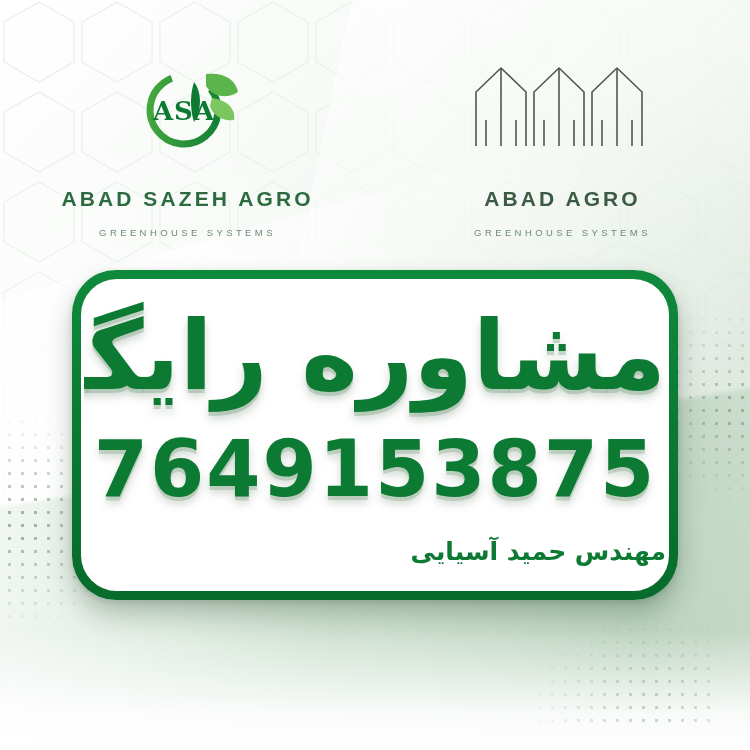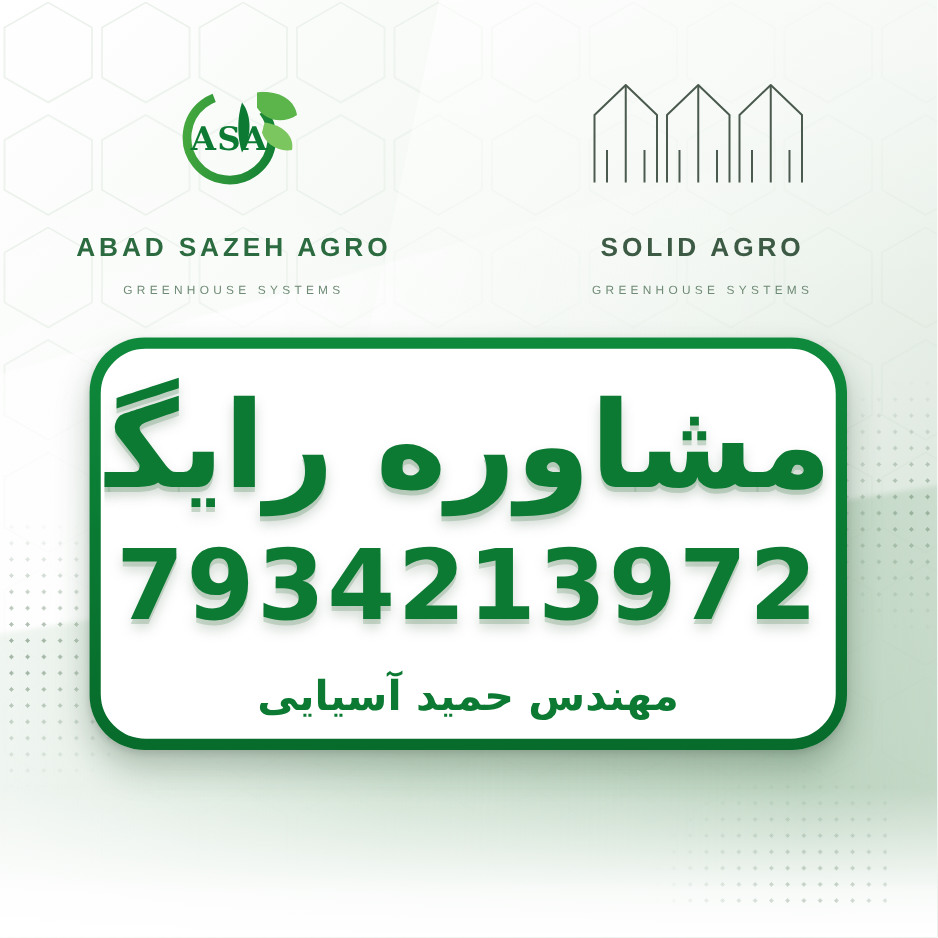--- a/index.html
+++ b/index.html
@@ -190,24 +190,23 @@
     text-shadow:
       0 4px 0 rgba(140,175,146,0.42),
       0 7px 10px rgba(90,120,95,0.28);
     white-space: nowrap;
   }
   .person {
     position: absolute;
     top: 255px;
     left: 0;
     width: 100%;
-    text-align: center;
     font-family: "DejaVu Sans", sans-serif;
     font-weight: 700;
-    font-size: 33px;
+    font-size: 25px;
     color: #0c7a33;
     direction: rtl;
     white-space: nowrap;
   }
 </style>
 </head>
 <body>
 
 <div class="poster">
 
@@ -251,21 +250,21 @@
             <path d="M18 62 L18 88 M48 62 L48 88"></path>
             <path d="M66 88 L66 34 L91 10 L116 34 L116 88"></path>
             <path d="M91 10 L91 88"></path>
             <path d="M76 62 L76 88 M106 62 L106 88"></path>
             <path d="M124 88 L124 34 L149 10 L174 34 L174 88"></path>
             <path d="M149 10 L149 88"></path>
             <path d="M134 62 L134 88 M164 62 L164 88"></path>
           </g>
         </svg>
       </div>
-      <div class="logo-title dark">SOLID AGRO</div>
+      <div class="logo-title dark">ABAD AGRO</div>
       <div class="logo-sub">GREENHOUSE SYSTEMS</div>
     </div>
 
     <div class="logo-block">
       <div class="logo-mark">
         <svg width="112" height="100" viewBox="0 0 112 100" aria-hidden="true">
           <defs>
             <linearGradient id="gleaf" x1="0" y1="0" x2="1" y2="1">
               <stop offset="0%" stop-color="#4cae3f"></stop>
               <stop offset="100%" stop-color="#0c7a33"></stop>
@@ -280,18 +279,18 @@
       </div>
       <div class="logo-title">ABAD SAZEH AGRO</div>
       <div class="logo-sub">GREENHOUSE SYSTEMS</div>
     </div>
 
   </div>
 
   <div class="card">
     <div class="card-inner">
       <div class="headline">مشاوره رایگان</div>
-      <div class="phone">7934213972</div>
+      <div class="phone">7649153875</div>
       <div class="person">مهندس حمید آسیایی</div>
     </div>
   </div>
 
 </div>
 
 </body></html>

